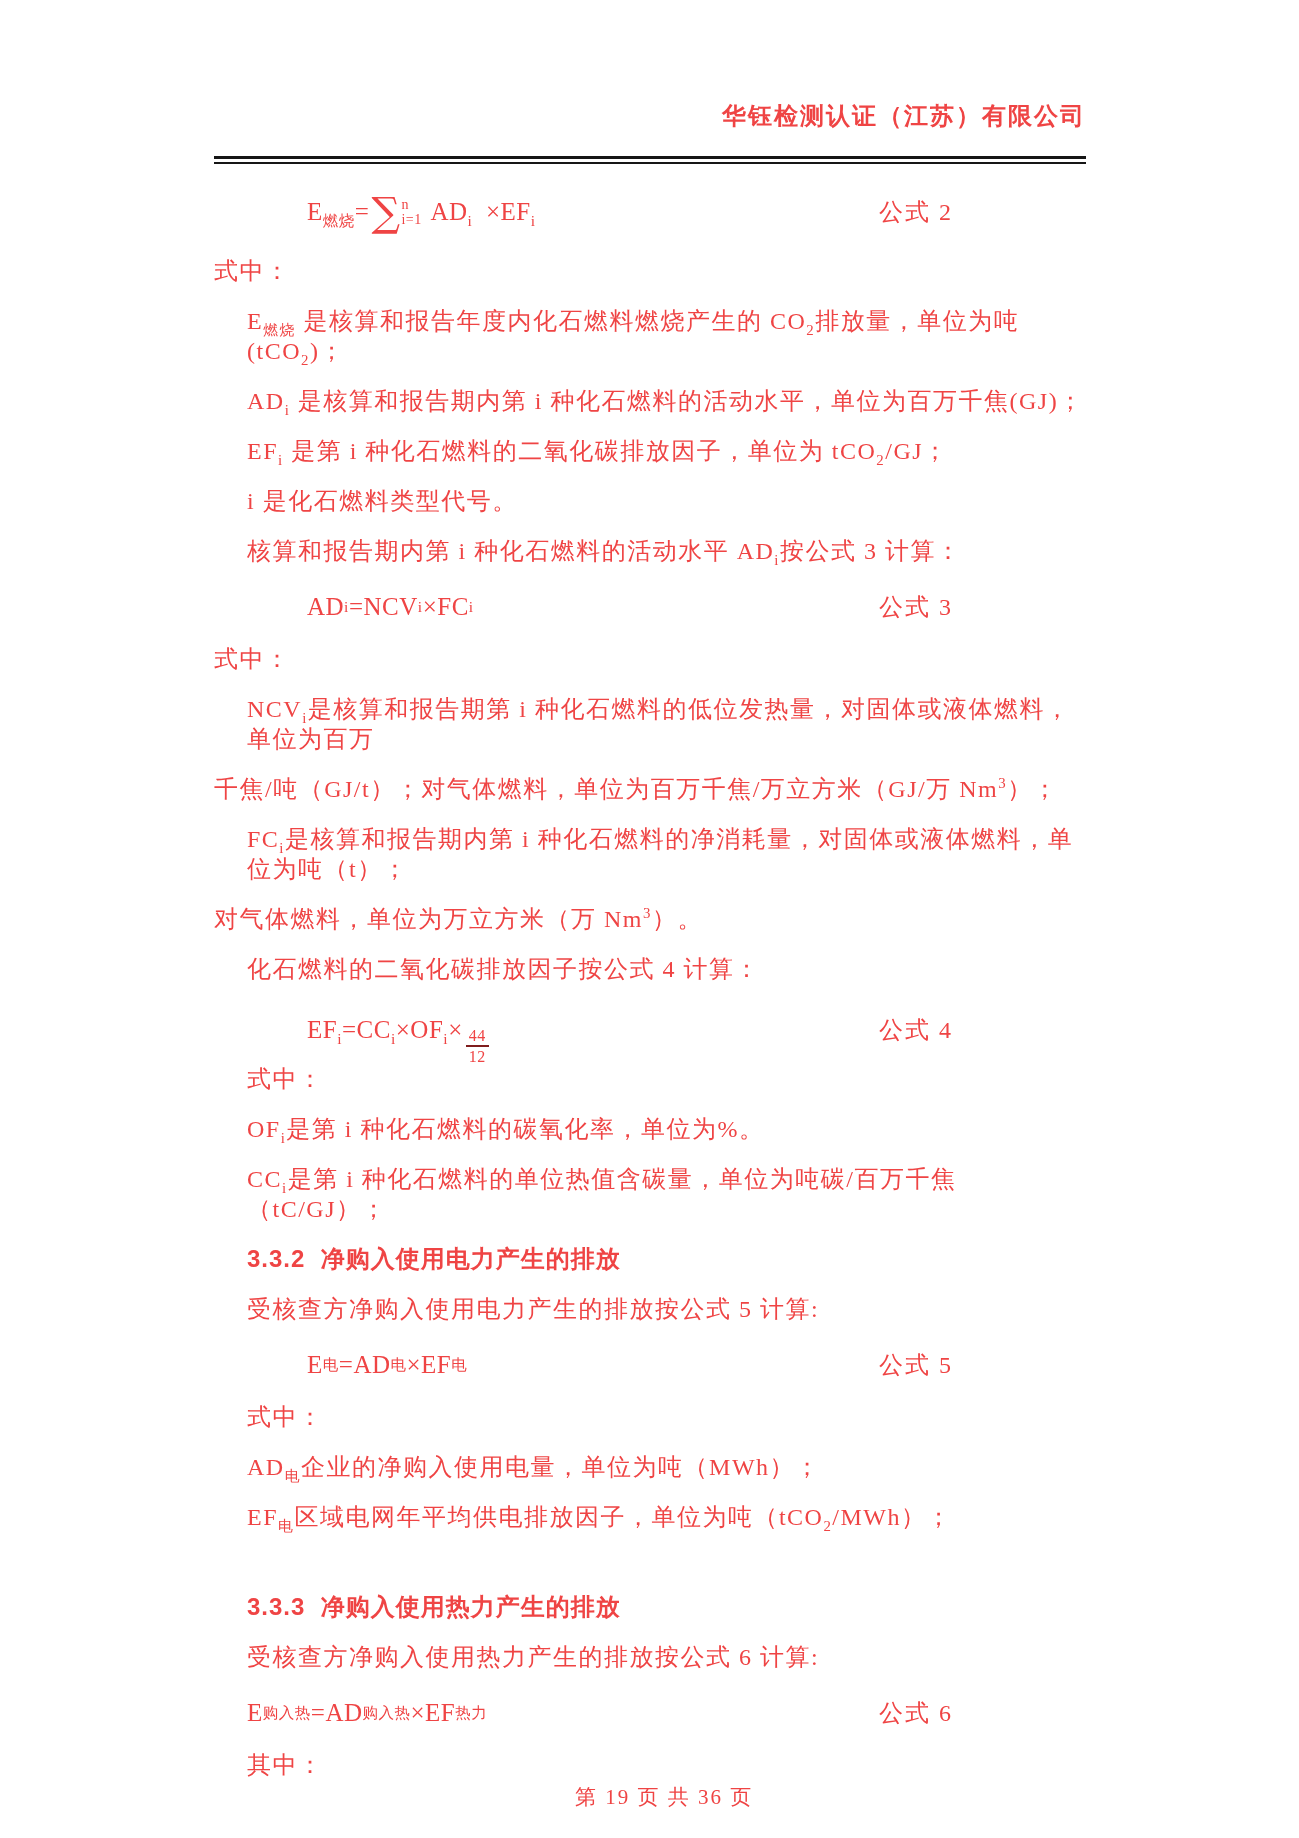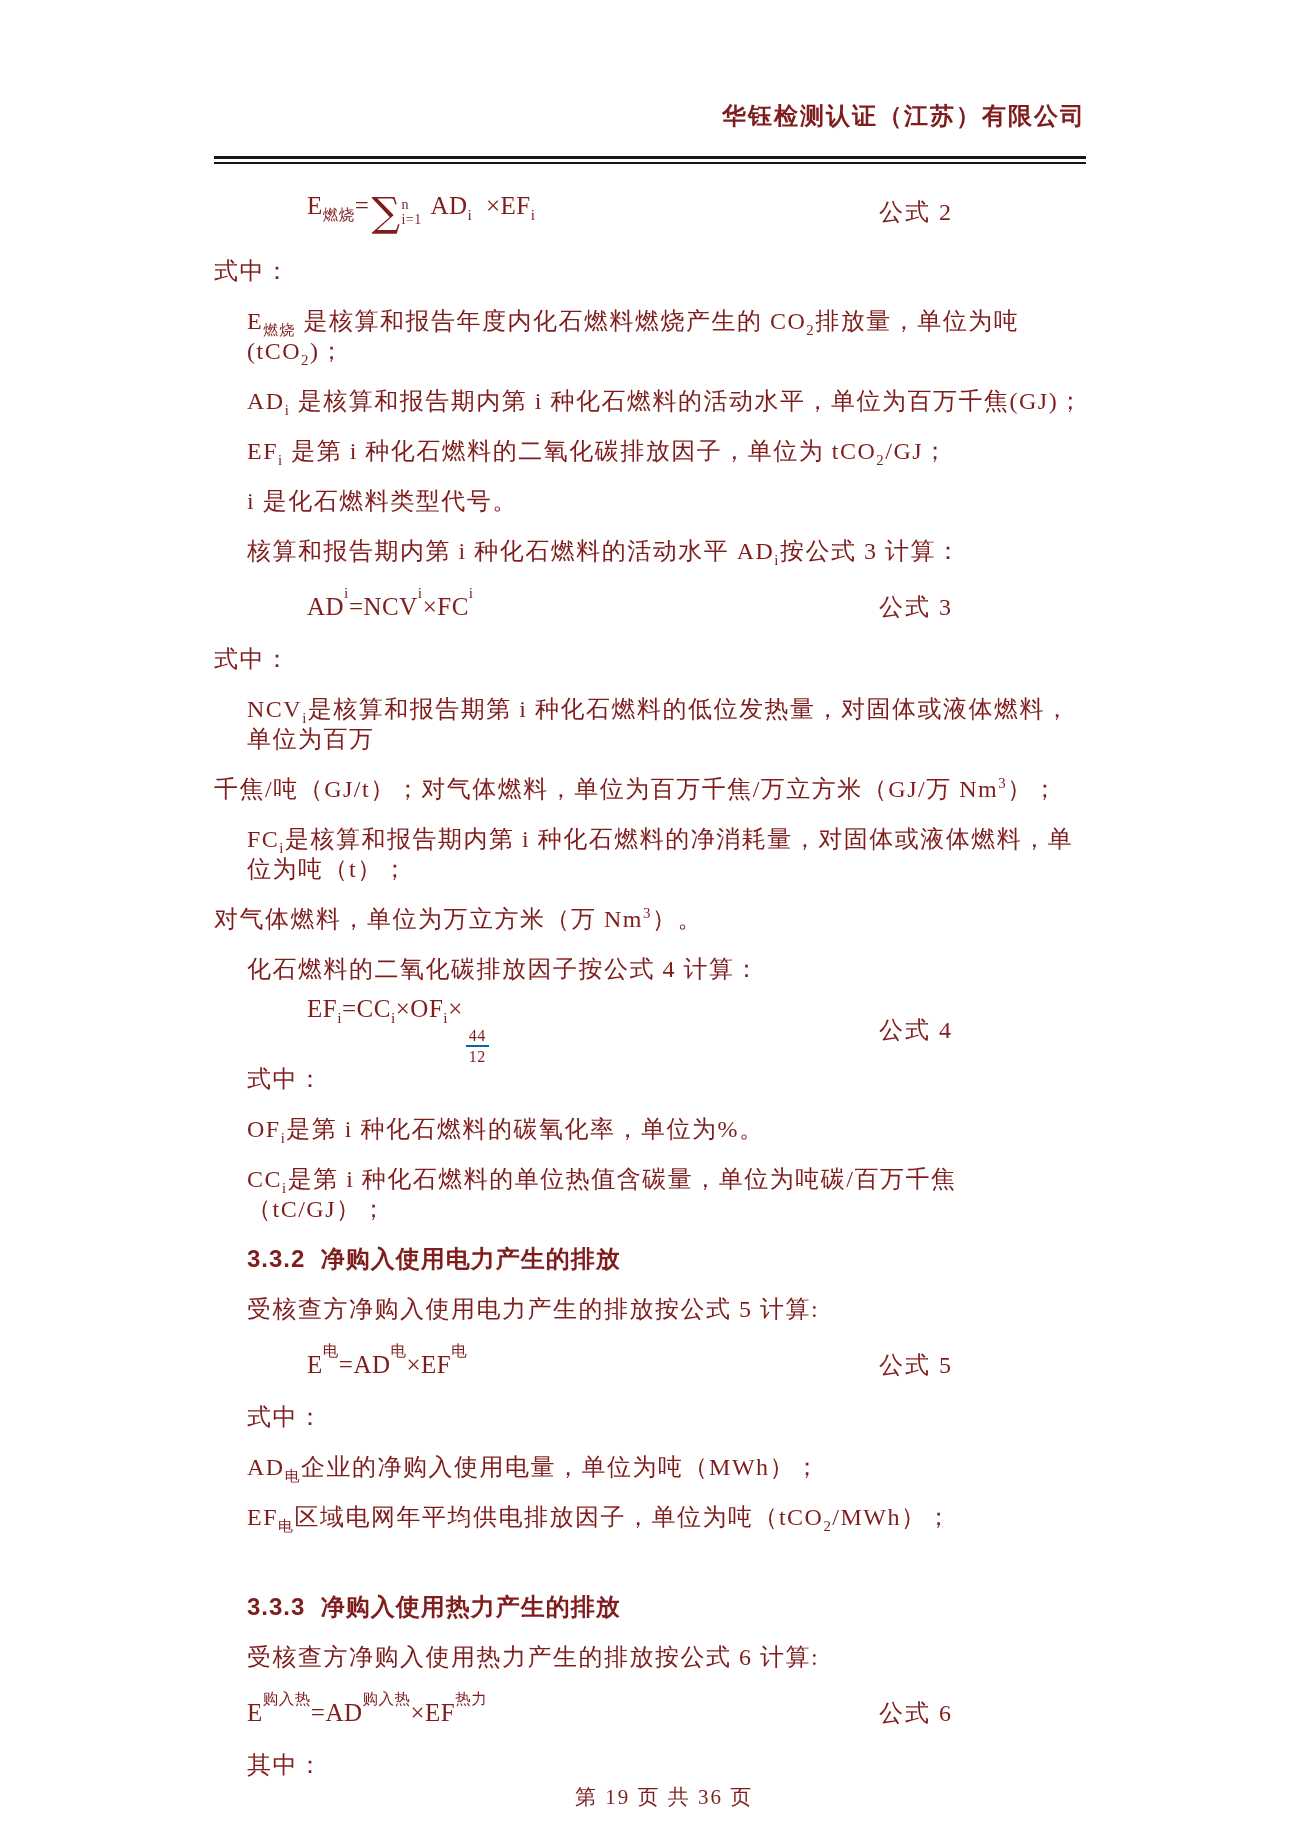--- a/index.html
+++ b/index.html
@@ -5,21 +5,21 @@
   html, body { margin:0; padding:0; background:#ffffff; }
   .page {
     position: relative;
     width: 1171px;
     height: 1838px;
     margin: 0 auto;
     background: #ffffff;
     box-sizing: border-box;
     padding: 100px 149px 0 150px;
     font-family: "Liberation Serif", "DejaVu Serif", serif;
-    color: #7f1d1d;
+    color: #ef4444;
     overflow: hidden;
   }
   .doc-header { text-align: right; font-size: 24px; font-weight: bold; letter-spacing: 2px; line-height: 32px; }
   .header-rule { height: 3px; border-top: 3px solid #161616; border-bottom: 2px solid #161616; margin-top: 24px; }
 
   .body-text { margin-top: 20px; }
   .line {
     font-size: 24px;
     line-height: 30px;
     margin-bottom: 20px;
@@ -46,21 +46,21 @@
     margin: 8px 0 16px 0;
   }
   .formula-row.tall { height: 52px; margin: 2px 0 8px 0; }
   .formula-row.first { height: 52px; margin: 22px 0 18px 0; }
   .formula-row.noindent { padding-left: 33px; }
   .formula-expr {
     font-size: 25px;
     letter-spacing: 0.5px;
     white-space: pre-wrap;
     display: inline-flex;
-    align-items: flex-start;
+    align-items: center;
   }
   .formula-label {
     position: absolute;
     left: 665px;
     top: 50%;
     transform: translateY(-50%);
     font-size: 24px;
     letter-spacing: 2px;
     white-space: pre;
   }
@@ -76,21 +76,21 @@
     margin-left: 1px;
   }
   .frac {
     display: inline-flex;
     flex-direction: column;
     font-size: 16px;
     line-height: 17px;
     text-align: center;
     margin-left: 3px;
   }
-  .frac-num { border-bottom: 2px solid #0369a1; padding: 0 3px 1px 3px; margin-top: 32px; }
+  .frac-num { border-bottom: 2px solid #7f1d1d; padding: 0 3px 1px 3px; margin-top: 32px; }
   .frac-den { padding-top: 1px; }
 
   .doc-footer {
     position: absolute;
     left: 0; right: 0;
     top: 1758px;
     text-align: center;
     font-size: 21px;
     letter-spacing: 2px;
     white-space: pre;

